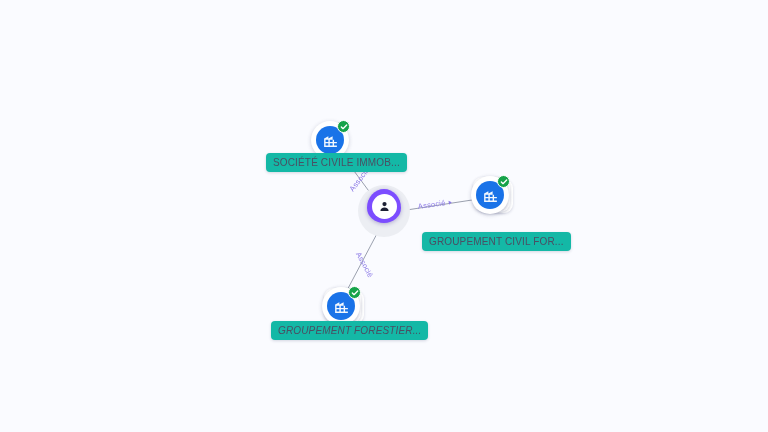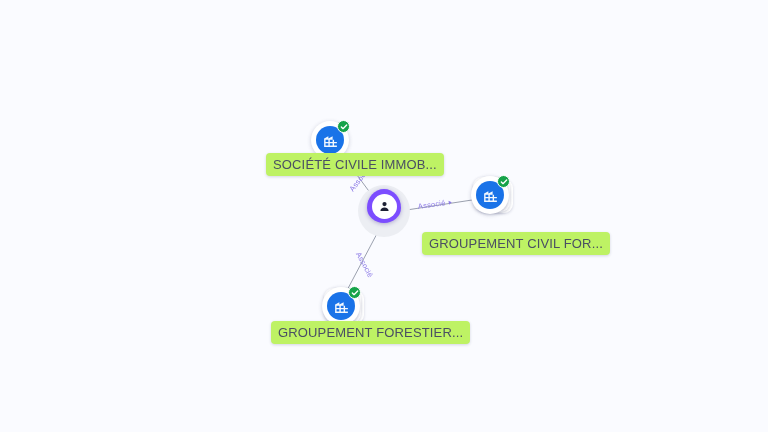--- a/index.html
+++ b/index.html
@@ -160,23 +160,23 @@
     background: #ffffff;
     display: flex;
     align-items: center;
     justify-content: center;
   }
   .pin-face svg { display: block; }
 
   
   .node-label {
     position: absolute;
-    background: #bef264;
+    background: #14b8a6;
     color: #4a4f63;
-    font-size: 13px;
+    font-size: 10px;
     letter-spacing: 0.15px;
     padding: 3.5px 7px 4px 7px;
     border-radius: 4px;
     white-space: nowrap;
     box-shadow: 0 1px 3px rgba(40, 45, 90, 0.18);
     font-family: "Liberation Sans", sans-serif;
   }
 
   .person-label {
     position: absolute;
@@ -263,21 +263,21 @@
           <path d="M3 21V9l6-3v3l6-3v5h6v10H3zm2-2h4v-3H5v3zm0-5h4v-3H5v3zm6 5h4v-3h-4v3zm0-5h4v-3h-4v3zm6 5h4v-3h-4v3zm0-5h4v-3h-4v3z" opacity="0.95"></path>
         </svg>
       </div>
       <div class="verified-badge">
         <svg width="8" height="8" viewBox="0 0 24 24" fill="none" stroke="#ffffff" stroke-width="4" stroke-linecap="round" stroke-linejoin="round">
           <polyline points="20 6 9 17 4 12"></polyline>
         </svg>
       </div>
     </div>
   </div>
-  <div class="node-label" style="left:271px; top:321px;">GROUPEMENT FORESTIER...</div>
+  <div class="node-label" style="left:271px; top:321px;font-style:italic;">GROUPEMENT FORESTIER...</div>
 
   <div class="person-node" style="left:358px; top:185px;">
     <div class="person-halo"></div>
     <div class="pin">
       <div class="pin-face">
         <svg width="13" height="13" viewBox="0 0 24 24" fill="#1d2033">
           <circle cx="12" cy="7.5" r="3.9"></circle>
           <path d="M4.4 20.5c0-4.2 3.4-6.6 7.6-6.6s7.6 2.4 7.6 6.6z"></path>
         </svg>
       </div>

